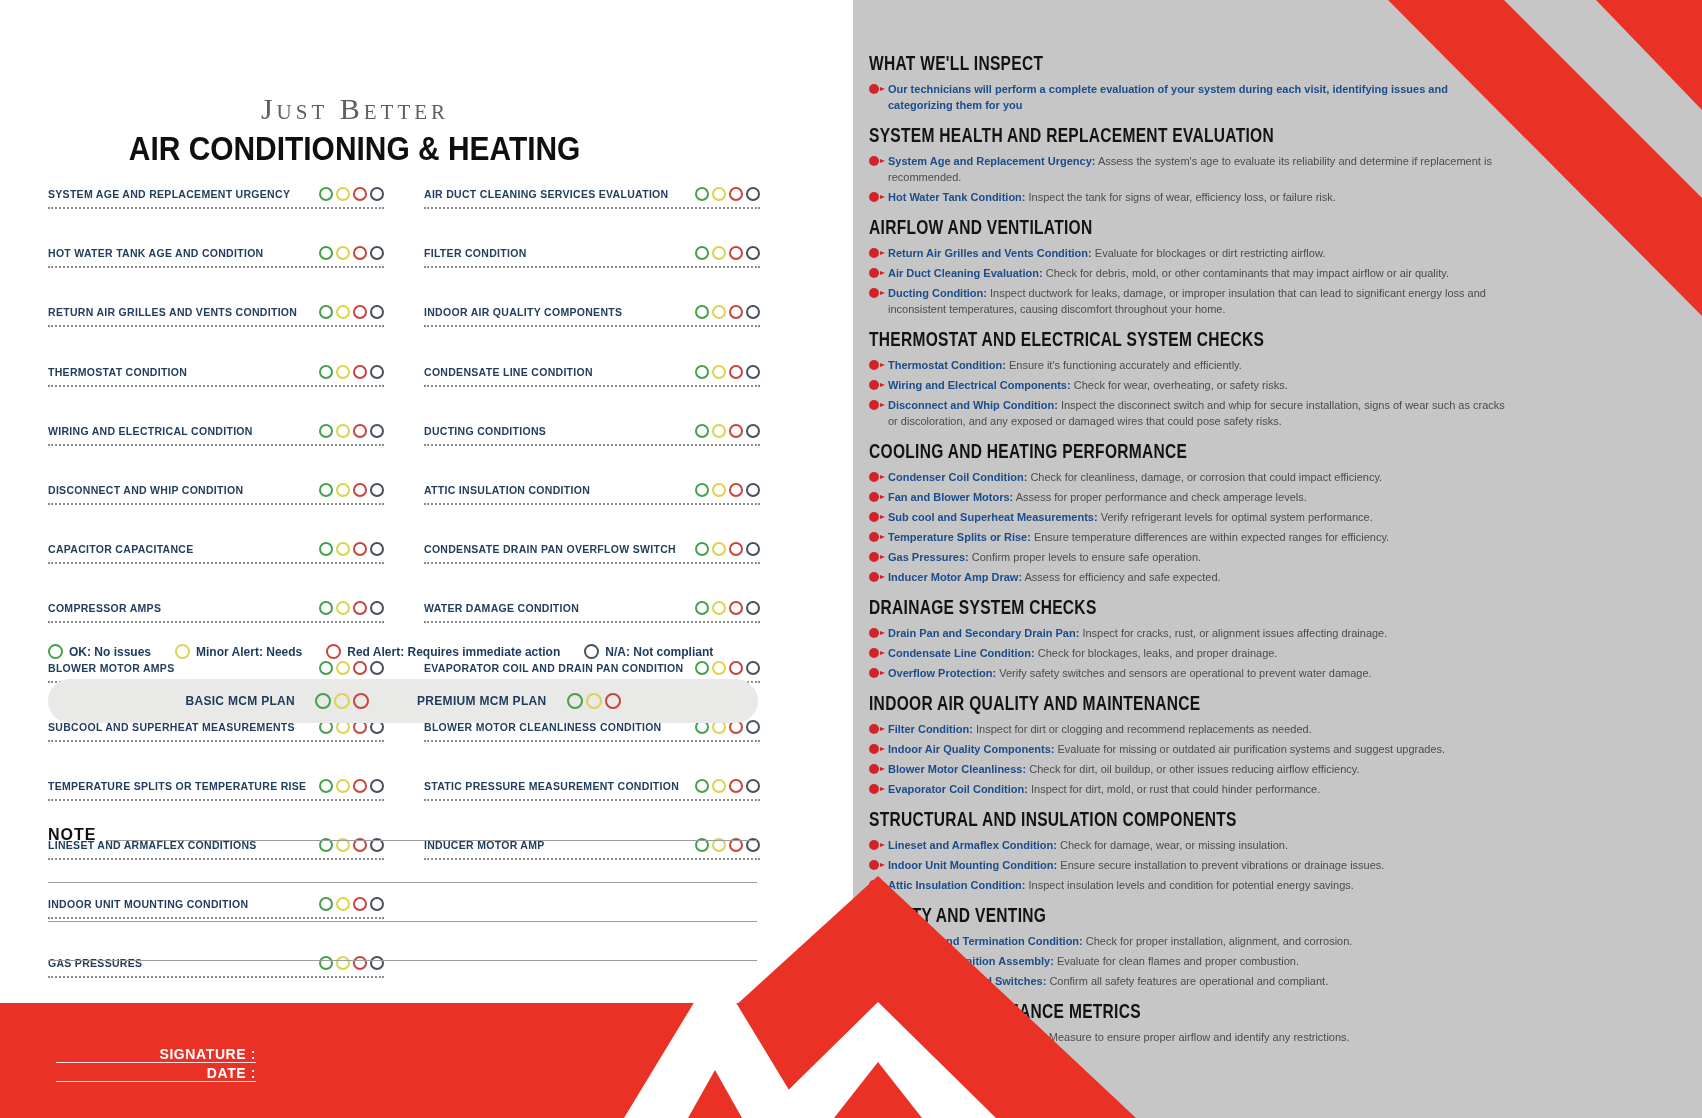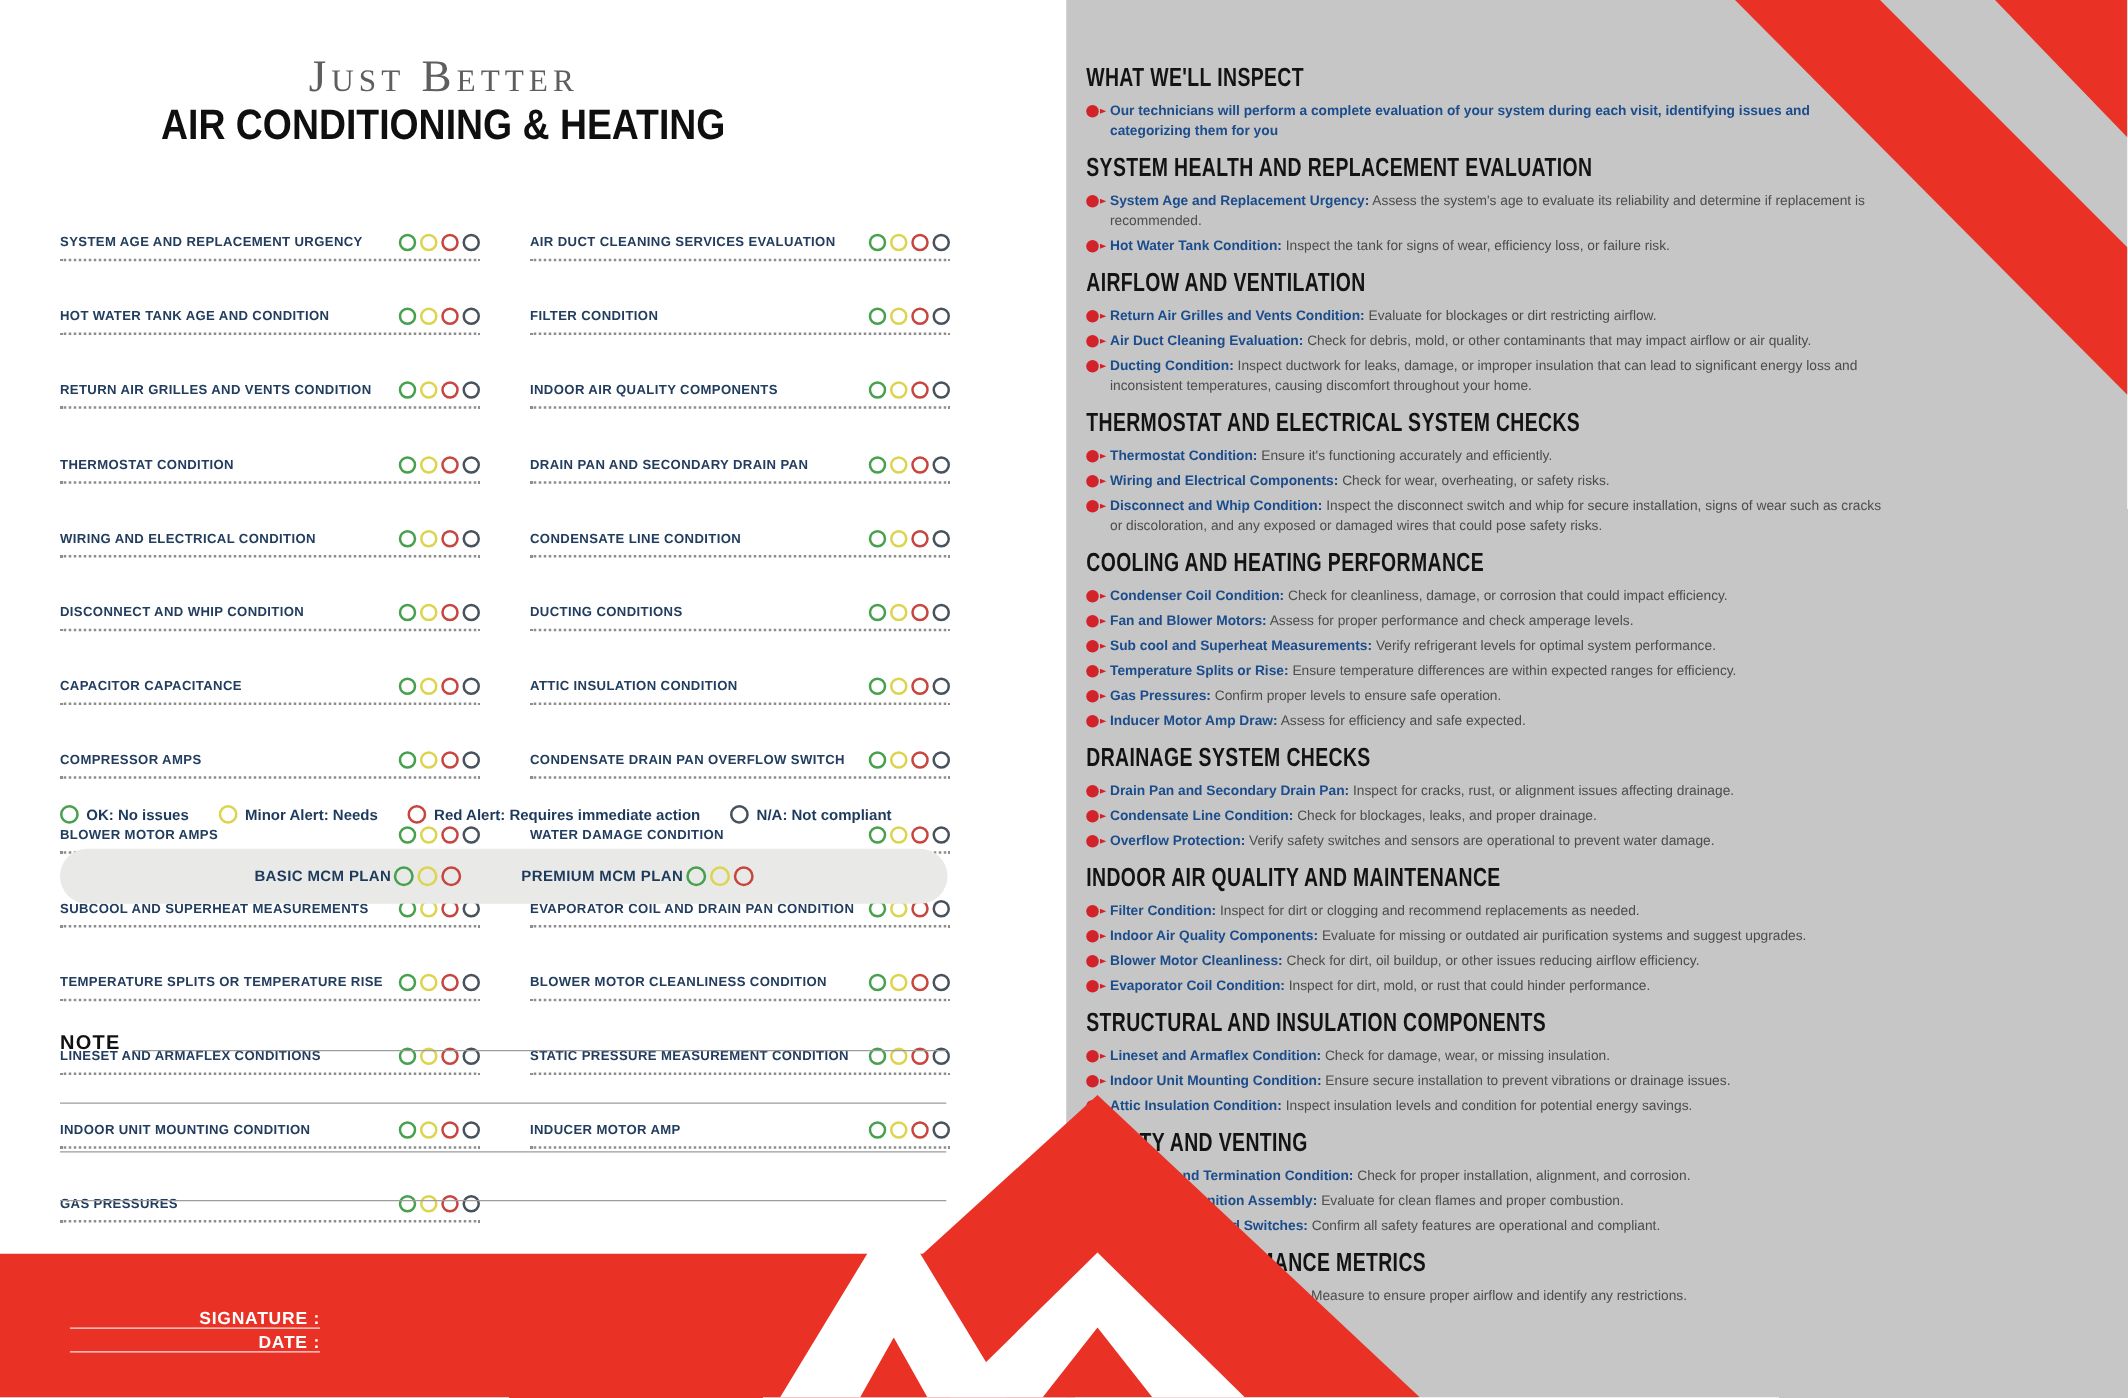--- a/index.html
+++ b/index.html
@@ -11,21 +11,21 @@
   
   #page-left{position:absolute;left:0;top:0;width:853px;height:1118px;background:#ffffff;}
   #page-right{
     position:absolute;left:853px;top:0;width:849px;height:1118px;
     background:#c6c6c6;box-sizing:border-box;padding:50px 0 0 16px;
   }
   
   .logo{position:absolute;top:44px;left:0;width:710px;text-align:center;}
   .logo-name{
     font-family:"Liberation Serif",serif;font-variant:small-caps;
-    font-size:36px;letter-spacing:4px;color:#5e5e5e;font-weight:500;line-height:34px;display:block;
+    font-size:30px;letter-spacing:4px;color:#5e5e5e;font-weight:500;line-height:34px;display:block;margin-top:48px;
   }
   .logo-tagline{display:block;margin-top:3px;}
   .logo-tagline>span{
     display:inline-block;transform:scaleX(.88);transform-origin:50% 50%;
     font-size:34px;font-weight:800;color:#0f0f0f;letter-spacing:0;white-space:nowrap;
   }
   
   .checklist{position:absolute;top:158px;left:48px;width:712px;display:flex;gap:40px;}
   .ccol{width:336px;}
   .crow{position:relative;height:31.2px;margin-top:28px;}
@@ -38,21 +38,21 @@
   
   .legend{position:absolute;top:644px;left:48px;display:flex;gap:24px;align-items:center;}
   .legend-item{display:flex;align-items:center;gap:6px;}
   .legend-item .dot{width:11px;height:11px;}
   .legend-label{font-size:12px;font-weight:700;color:#1d3a5c;white-space:nowrap;}
   
   .plans{
     position:absolute;top:679px;left:48px;width:710px;height:44px;border-radius:22px;
     background:#e9e9e7;display:flex;align-items:center;justify-content:center;gap:48px;
   }
-  .plan-group{display:flex;align-items:center;gap:2px;}
+  .plan-group{display:flex;align-items:center;gap:20px;}
   .plan-label{font-size:12px;font-weight:700;color:#1d3a5c;letter-spacing:.3px;white-space:nowrap;}
   .plan-group .dots{position:static;display:flex;gap:3px;}
   .plan-group .dot{width:12px;height:12px;}
   
   .note{position:absolute;top:826px;left:48px;width:709px;}
   .note-head{display:flex;align-items:flex-end;}
   .note-title{font-size:16px;font-weight:800;color:#111;letter-spacing:1px;}
   .nline{border-bottom:1.5px solid #9c9c9c;}
   .note-head .nline{flex:1;margin-left:10px;margin-bottom:3px;}
   .nline.full{margin-top:38px;width:100%;}
@@ -235,29 +235,20 @@
           <span class="clabel">FILTER CONDITION</span>
           <span class="dots">
             <span class="dot" style="border-color: rgb(70, 160, 78);"></span>
             <span class="dot" style="border-color: rgb(221, 212, 78);"></span>
             <span class="dot" style="border-color: rgb(199, 69, 63);"></span>
             <span class="dot" style="border-color: rgb(71, 82, 92);"></span>
           </span>
         </div>
         <div class="crow">
           <span class="clabel">INDOOR AIR QUALITY COMPONENTS</span>
-          <span class="dots">
-            <span class="dot" style="border-color: rgb(70, 160, 78);"></span>
-            <span class="dot" style="border-color: rgb(221, 212, 78);"></span>
-            <span class="dot" style="border-color: rgb(199, 69, 63);"></span>
-            <span class="dot" style="border-color: rgb(71, 82, 92);"></span>
-          </span>
-        </div>
-        <div class="crow">
-          <span class="clabel">DRAIN PAN AND SECONDARY DRAIN PAN</span>
           <span class="dots">
             <span class="dot" style="border-color: rgb(70, 160, 78);"></span>
             <span class="dot" style="border-color: rgb(221, 212, 78);"></span>
             <span class="dot" style="border-color: rgb(199, 69, 63);"></span>
             <span class="dot" style="border-color: rgb(71, 82, 92);"></span>
           </span>
         </div>
         <div class="crow">
           <span class="clabel">CONDENSATE LINE CONDITION</span>
           <span class="dots">

